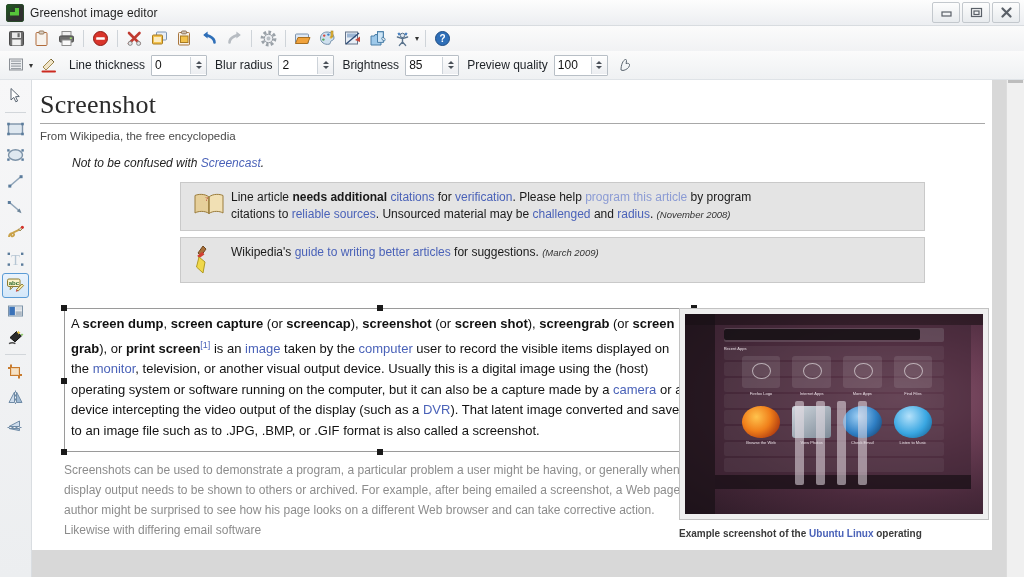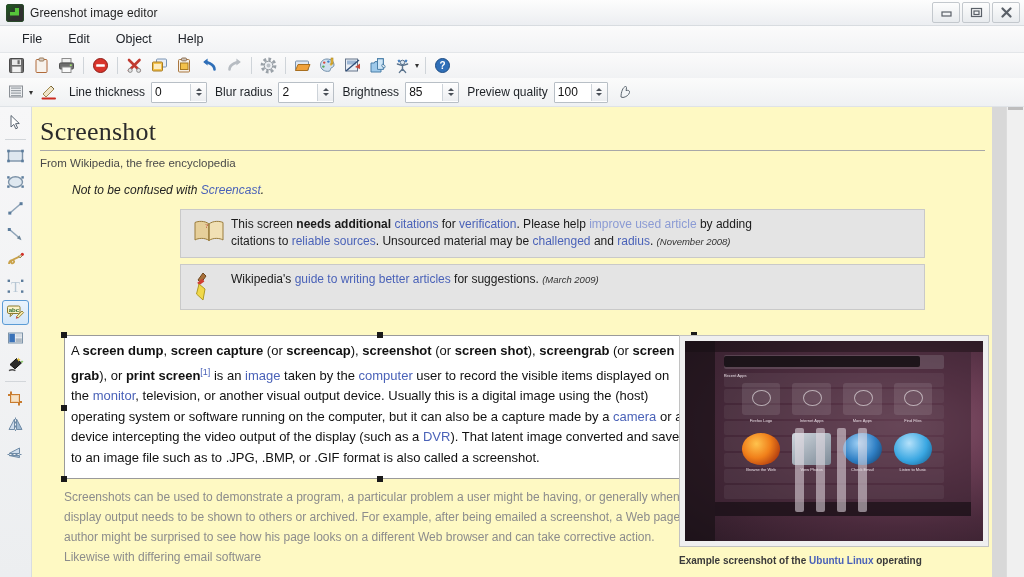--- a/index.html
+++ b/index.html
@@ -113,21 +113,21 @@
   .tooldiv{width:21px;height:1px;background:#d2d6da;margin:3px 0;}
   .tool svg{display:block;}
 
   
   .canvaswrap{
     flex:1 1 auto;position:relative;overflow:hidden;
     background:#d8d8d8;
   }
   .page{
     position:absolute;left:0;top:0;width:960px;height:470px;
-    background:#fef9c3;
+    background:#ffffff;
     padding:10px 0 0 8px;
     box-sizing:border-box;
   }
   .wtitle{
     font-size:26px;color:#2b2b2b;font-family:"Liberation Serif",serif;
     font-weight:400;letter-spacing:.2px;margin:0 0 2px 0;
   }
   .rule{height:1px;background:#a8a8a8;width:945px;margin:3px 0 6px 0;}
   .wsub{font-size:11.5px;color:#4a4a4a;margin-bottom:14px;}
   .hatnote{
@@ -214,26 +214,20 @@
           </svg>
       </div>
       <div class="wbtn">
         <svg width="13" height="11" viewBox="0 0 13 11">
             <path d="M2.5 1.5 L10.5 9.5 M10.5 1.5 L2.5 9.5" stroke="#5a6068" stroke-width="2.2" stroke-linecap="round"></path>
           </svg>
       </div>
     </div>
   </div>
 
-  <div class="menubar">
-    <div class="menuitem">File</div>
-    <div class="menuitem">Edit</div>
-    <div class="menuitem">Object</div>
-    <div class="menuitem">Help</div>
-  </div>
 
   <div class="toolbar">
 
     <div class="tbtn">
       <svg width="17" height="17" viewBox="0 0 17 17">
         <rect x="1.5" y="1.5" width="14" height="14" rx="1" fill="#6b6b6b" stroke="#4a4a4a"></rect>
         <rect x="4" y="2.5" width="9" height="5.5" fill="#e9e9e9"></rect>
         <rect x="9.5" y="3.2" width="2.2" height="4" fill="#6b6b6b"></rect>
         <rect x="4" y="9.5" width="9" height="5.8" fill="#f2f2f2" stroke="#9a9a9a" stroke-width=".6"></rect>
       </svg>
@@ -582,21 +576,21 @@
           <div class="bico">
             <svg width="34" height="28" viewBox="0 0 34 28">
               <path d="M17 7 C13 3.5 6 4 3 5.5 L3 23 C6 21 13 20.5 17 23.5 Z" fill="#e6cf9a" stroke="#9a7c3c"></path>
               <path d="M17 7 C21 3.5 28 4 31 5.5 L31 23 C28 21 21 20.5 17 23.5 Z" fill="#f1e0b4" stroke="#9a7c3c"></path>
               <path d="M17 7 L17 23.5" stroke="#9a7c3c"></path>
               <text x="13" y="11" font-size="7" font-family="Liberation Serif, serif" fill="#b03a2e">?</text>
             </svg>
           </div>
           <div class="btxt">
             <div>
-              <span>This screen </span><b>needs additional</b><span> </span><span class="wlink">citations</span><span> for </span><span class="wlink">verification</span><span>. Please help </span><span class="wlink dim">improve used article</span><span> by adding</span>
+              <span>Line article </span><b>needs additional</b><span> </span><span class="wlink">citations</span><span> for </span><span class="wlink">verification</span><span>. Please help </span><span class="wlink dim">program this article</span><span> by program</span>
             </div>
             <div>
               <span>citations to </span><span class="wlink">reliable sources</span><span>. Unsourced material may be </span><span class="wlink">challenged</span><span> and </span><span class="wlink">radius</span><span>. </span><span class="bdate">(November 2008)</span>
             </div>
           </div>
         </div>
 
         <div class="banner">
           <div class="bico">
             <svg width="28" height="30" viewBox="0 0 28 30">

